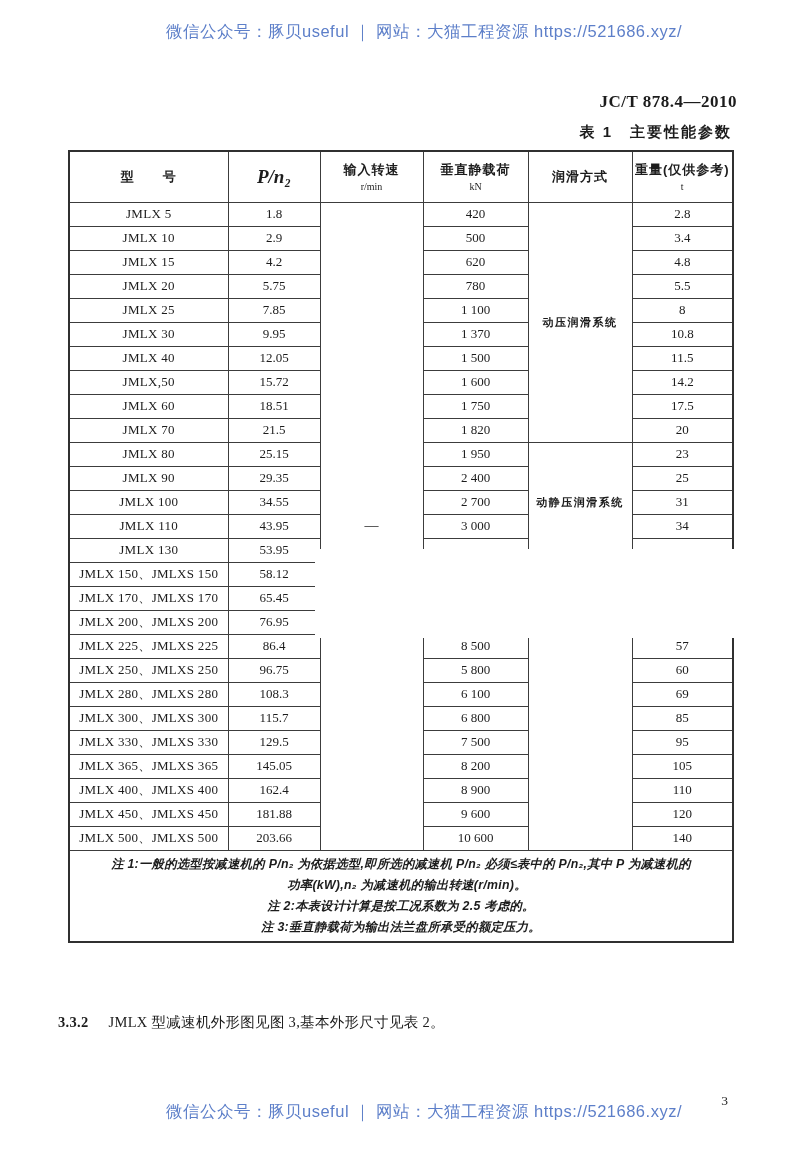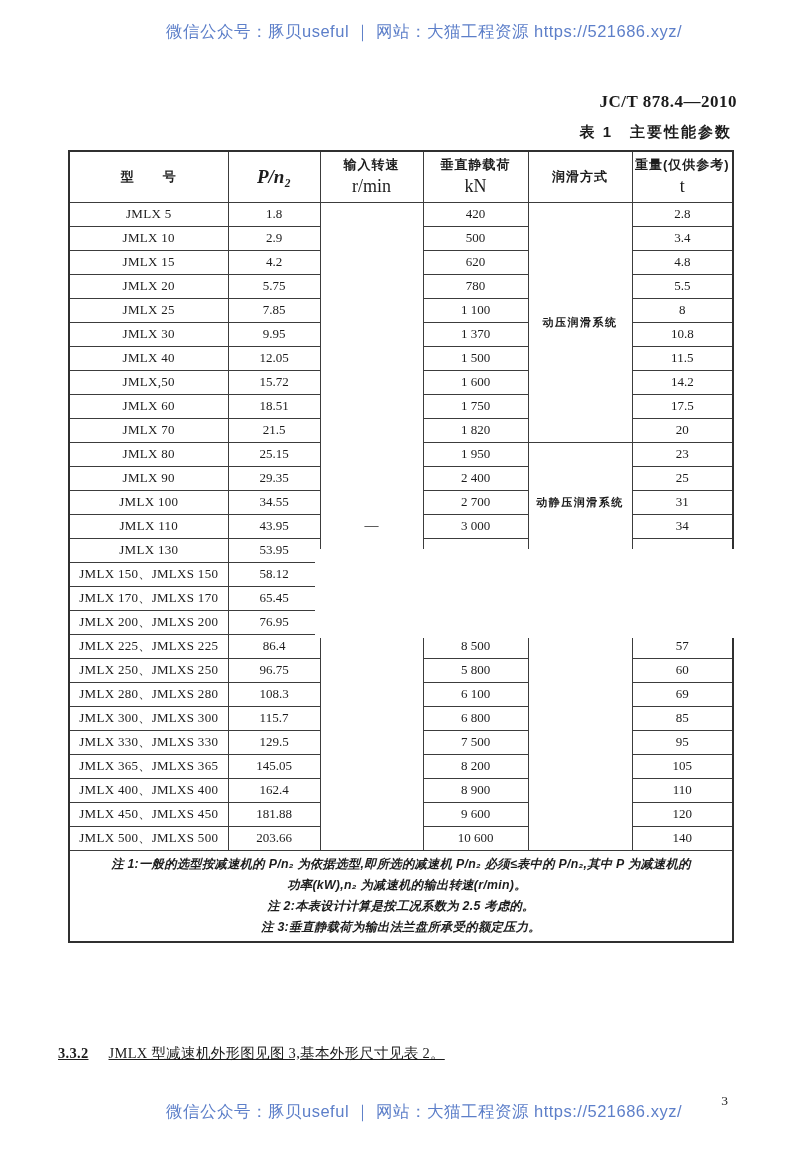--- a/index.html
+++ b/index.html
@@ -61,21 +61,21 @@
   thead tr { height: 51px; }
   thead th {
     font-family: "Liberation Sans", "DejaVu Sans", sans-serif;
     font-weight: bold;
     font-size: 13px;
     letter-spacing: 1px;
   }
   thead .unit-line {
     font-family: "Liberation Serif", "DejaVu Serif", serif;
     font-weight: normal;
-    font-size: 18px;
+    font-size: 10px;
     letter-spacing: 0;
     margin-top: 2px;
   }
   th.h-pn2 {
     font-family: "Liberation Serif", "DejaVu Serif", serif;
     font-style: italic;
     font-size: 19px;
     letter-spacing: 0;
   }
   tbody tr { height: 24px; }
@@ -109,24 +109,23 @@
   }
   .note-cont { padding-left: 12px; }
   .whiteout {
     position: absolute;
     left: 315px; top: 549px;
     width: 433px; height: 89px;
     background: #ffffff;
   }
   .section-line {
     position: absolute;
-    top: 1044px; left: 58px;
+    top: 1013px; left: 58px;
     font-size: 14.5px;
     letter-spacing: 0.3px;
-    text-decoration: underline;
   }
   .section-num { font-weight: bold; margin-right: 20px; }
   .page-number {
     position: absolute;
     top: 1093px; right: 72px;
     font-size: 13.5px;
   }
 </style>
 </head>
 <body>

